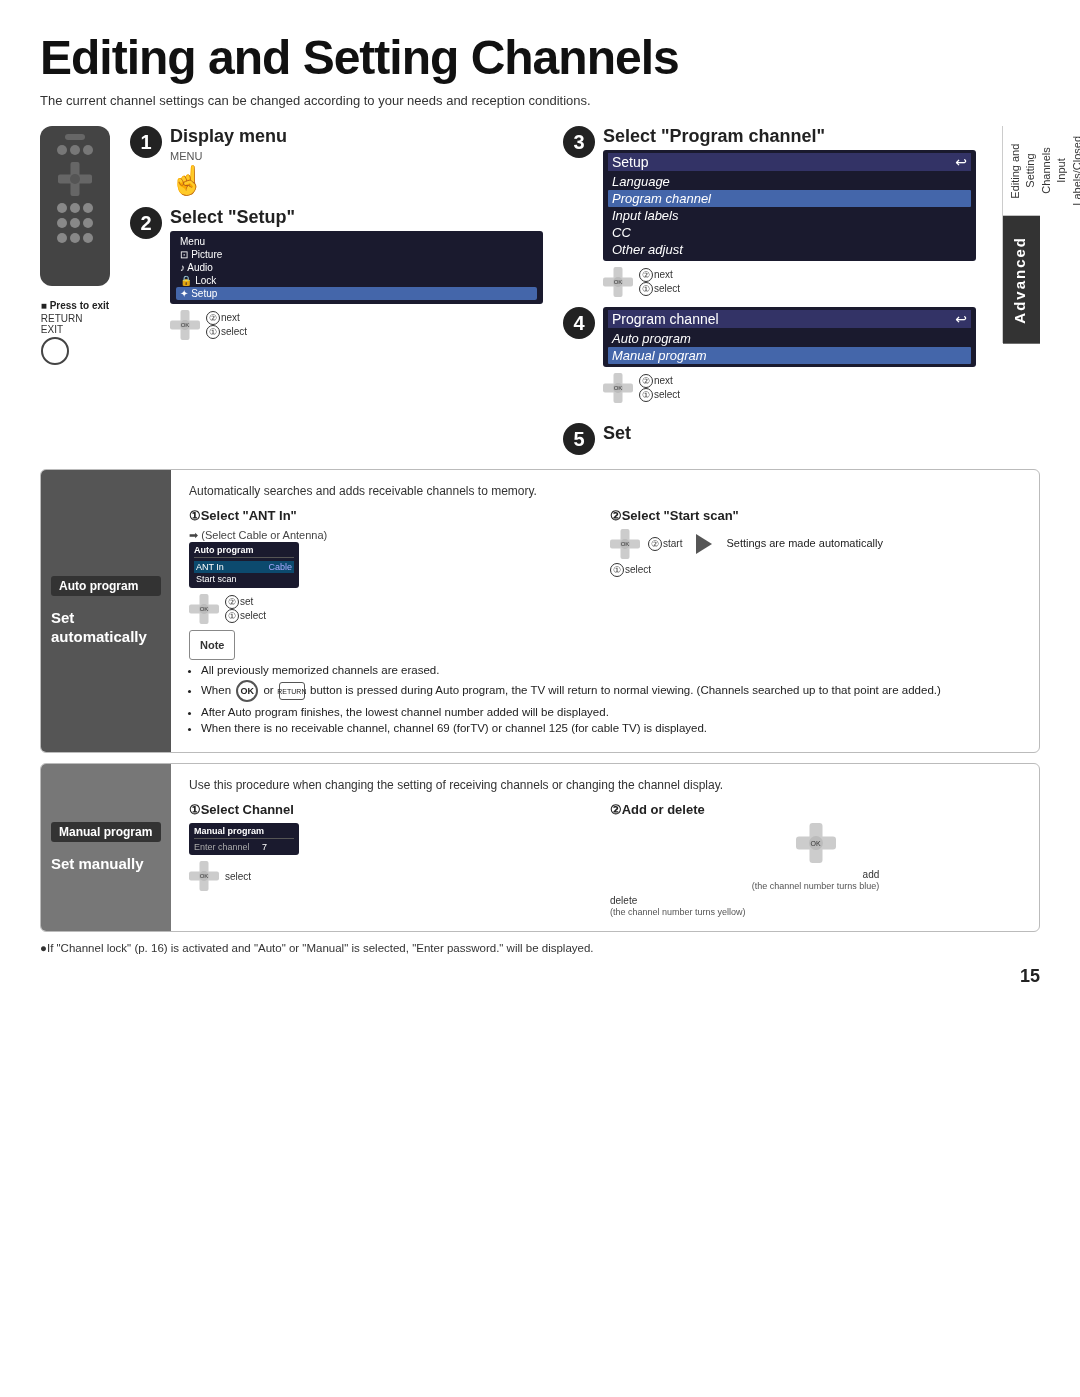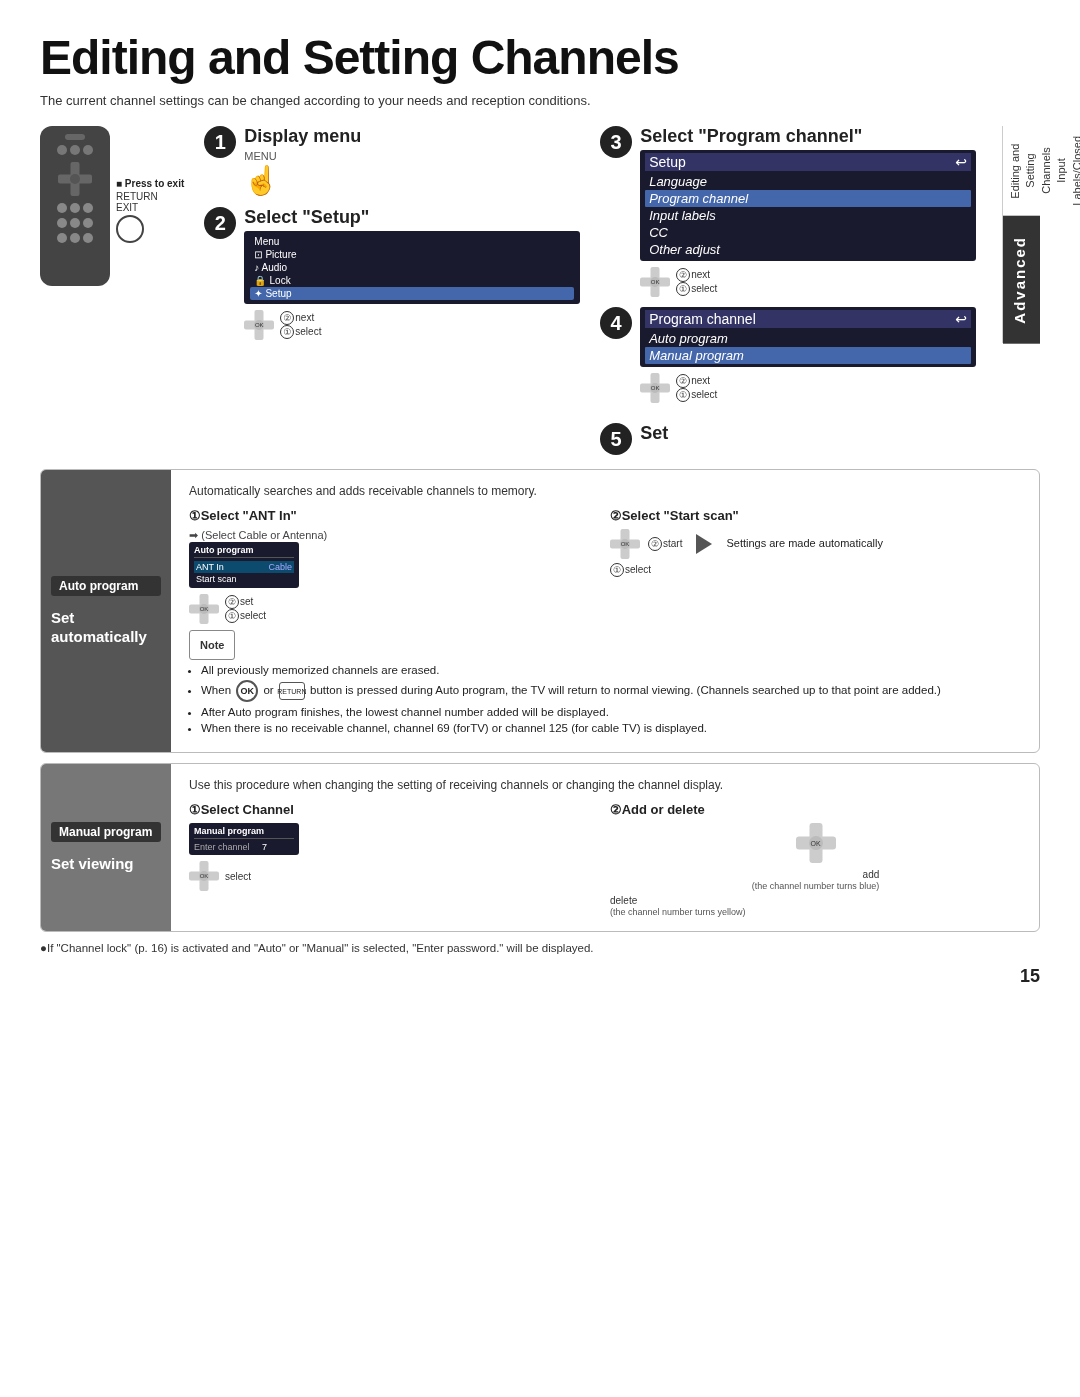--- a/index.html
+++ b/index.html
@@ -498,21 +498,21 @@
     }
   </style>
 </head>
 <body>
 
 <h1>Editing and Setting Channels</h1>
 <p class="intro-text">The current channel settings can be changed according to your needs and reception conditions.</p>
 
 <div class="top-section">
 
-  <div style="display:flex;flex-direction:row;align-items:center;gap:6px;flex-shrink:0;">
+  <div style="display:flex;flex-direction:column;align-items:center;gap:6px;flex-shrink:0;">
 
     <div class="remote-img">
       <div class="remote-btn-row">
         <div class="remote-btn" style="width:20px;height:6px;background:#666;border-radius:4px;"></div>
       </div>
       <div class="remote-btn-row" style="margin-top:2px;">
         <div class="remote-btn round"></div>
         <div class="remote-btn round"></div>
         <div class="remote-btn round"></div>
       </div>
@@ -741,21 +741,21 @@
       <li>When there is no receivable channel, channel 69 (forTV) or channel 125 (for cable TV) is displayed.</li>
     </ul>
   </div>
 </div>
 
 <div class="full-layout">
 
   <div class="section-dark-left-2">
     <div class="sidebar-program-label">Manual program</div>
     <div class="sidebar-set-label">
-      <span>Set viewing</span>
+      <span>Set manually</span>
     </div>
   </div>
 
   <div class="main-panel">
     <p style="font-size:12px;color:#333;margin-bottom:10px;">Use this procedure when changing the setting of receiving channels or changing the channel display.</p>
     <div class="two-col">
 
       <div>
         <div class="sub-heading">①Select Channel</div>
 

